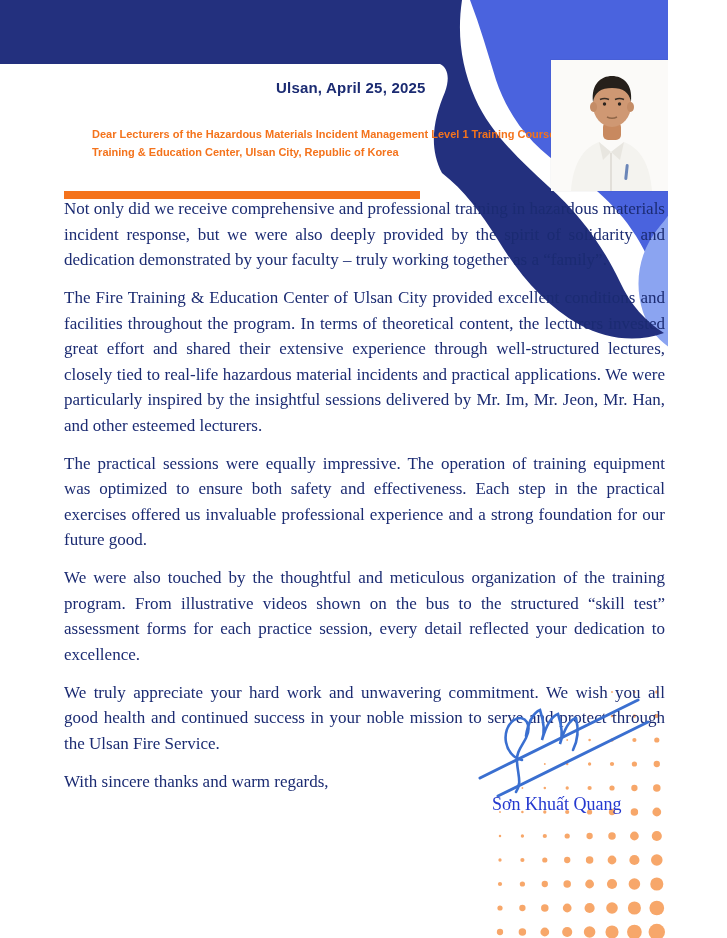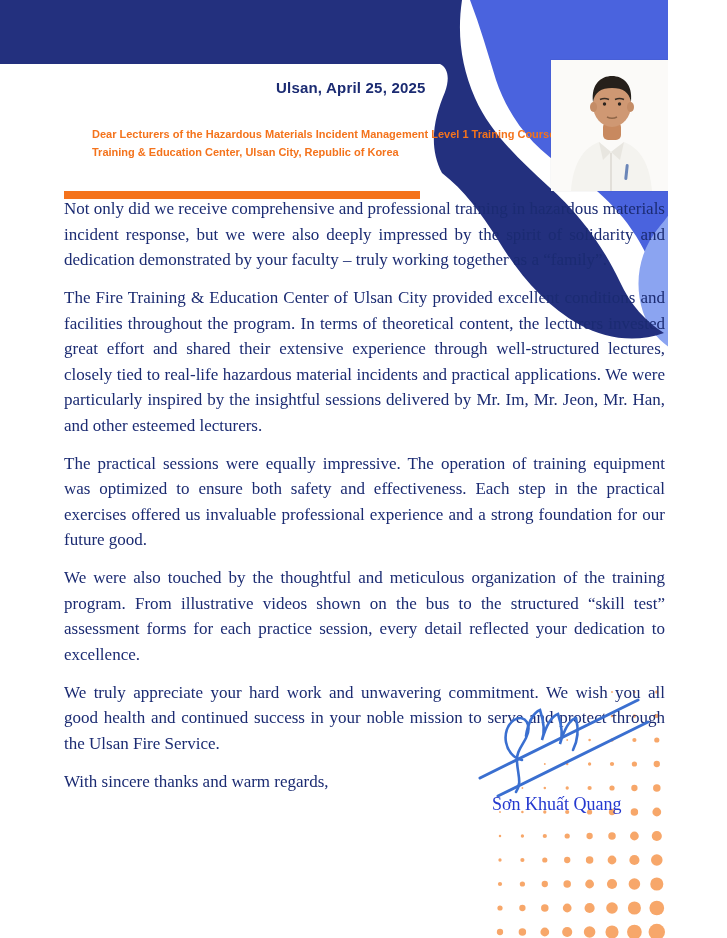--- a/index.html
+++ b/index.html
@@ -213,21 +213,21 @@
     </svg>
   </div>
 
   <div class="date-line">Ulsan, April 25, 2025</div>
 
   <div class="recipient-heading">Dear Lecturers of the Hazardous Materials Incident Management Level 1 Training Course, Fire Training &amp; Education Center, Ulsan City, Republic of Korea</div>
 
   <div class="orange-divider"></div>
 
   <div class="body-text">
-    <p>Not only did we receive comprehensive and professional training in hazardous materials incident response, but we were also deeply impressed by the spirit of solidarity and dedication demonstrated by your faculty – truly working together as a “family”.</p>
+    <p>Not only did we receive comprehensive and professional training in hazardous materials incident response, but we were also deeply provided by the spirit of solidarity and dedication demonstrated by your faculty – truly working together as a “family”.</p>
     <p>The Fire Training &amp; Education Center of Ulsan City provided excellent conditions and facilities throughout the program. In terms of theoretical content, the lecturers invested great effort and shared their extensive experience through well-structured lectures, closely tied to real-life hazardous material incidents and practical applications. We were particularly inspired by the insightful sessions delivered by Mr. Im, Mr. Jeon, Mr. Han, and other esteemed lecturers.</p>
     <p>The practical sessions were equally impressive. The operation of training equipment was optimized to ensure both safety and effectiveness. Each step in the practical exercises offered us invaluable professional experience and a strong foundation for our future good.</p>
     <p>We were also touched by the thoughtful and meticulous organization of the training program. From illustrative videos shown on the bus to the structured “skill test” assessment forms for each practice session, every detail reflected your dedication to excellence.</p>
     <p>We truly appreciate your hard work and unwavering commitment. We wish you all good health and continued success in your noble mission to serve and protect through the Ulsan Fire Service.</p>
     <p class="closing">With sincere thanks and warm regards,</p>
   </div>
 
   <svg class="signature-block" width="190" height="120" viewBox="0 0 190 120" aria-hidden="true">
     <g stroke="#3a6fd0" fill="none" stroke-linecap="round">
       <path d="M 10,92 L 168,14" stroke-width="3"></path>

